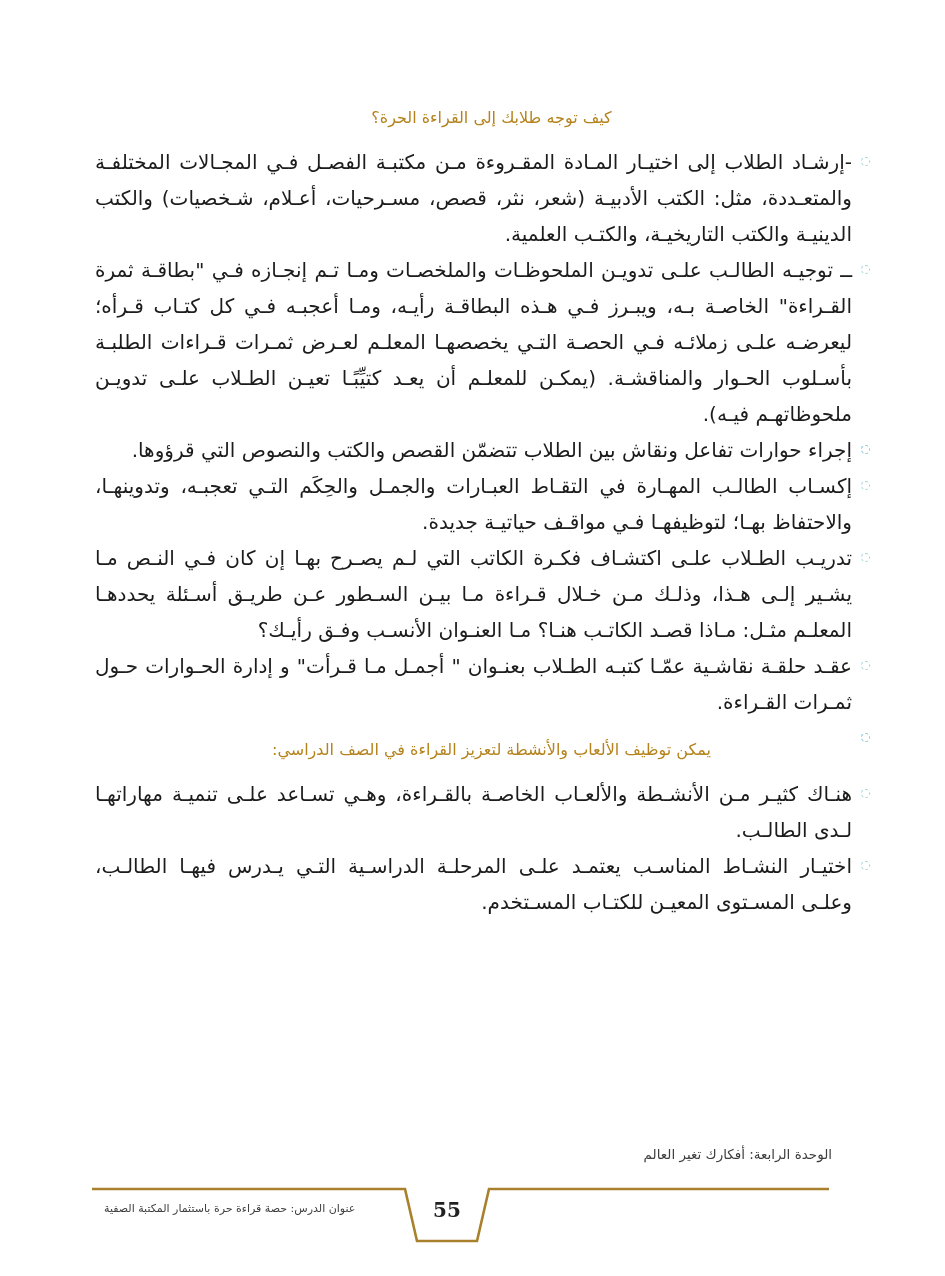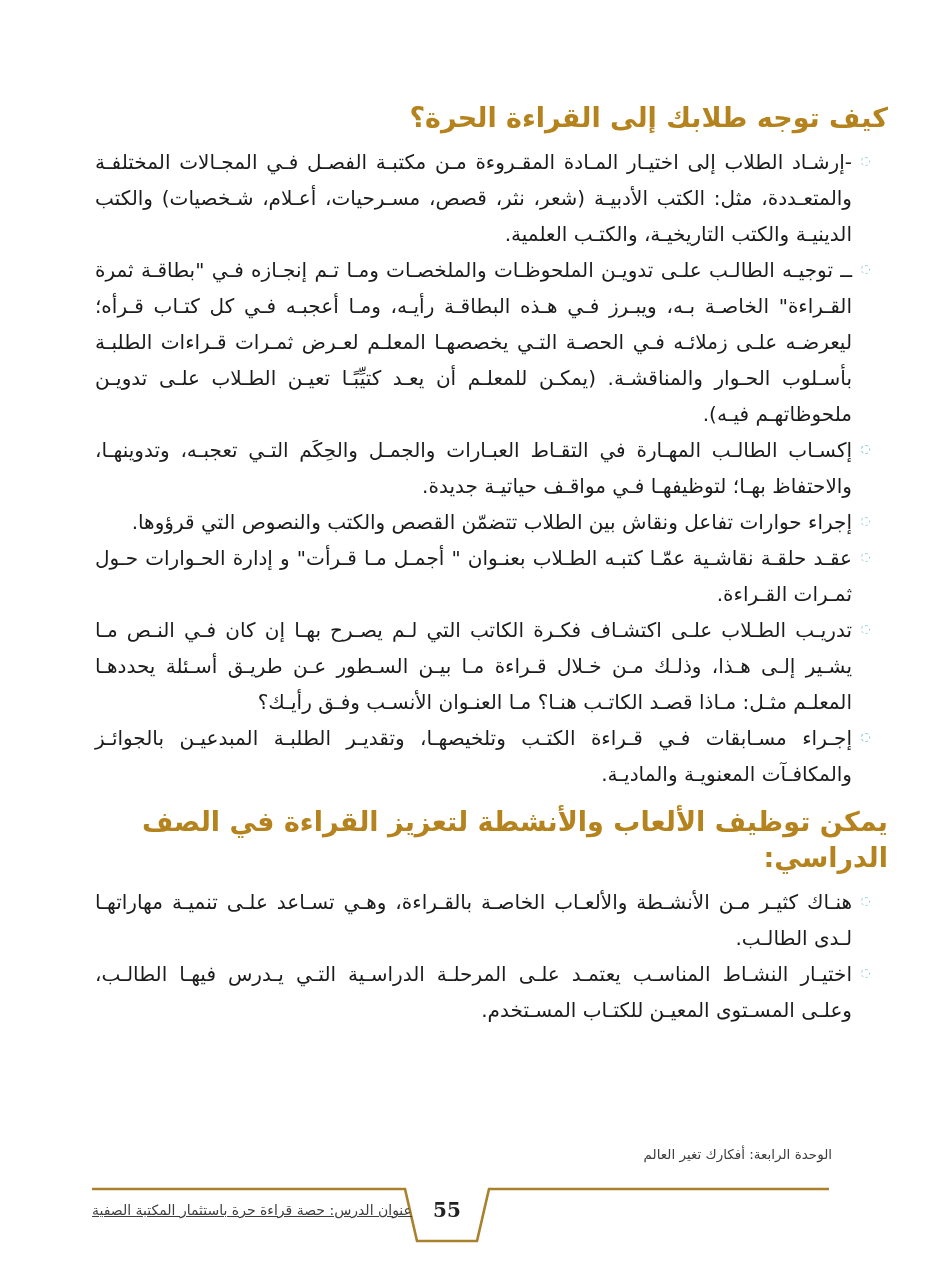--- a/index.html
+++ b/index.html
@@ -15,24 +15,24 @@
     width:945px;height:1276px;
     background:#ffffff;
     font-family:"DejaVu Sans", sans-serif;
     direction:rtl;
     overflow:hidden;
   }
   .page{position:relative;width:945px;height:1276px;background:#fff;}
   .content{position:absolute;top:100px;right:57px;left:95px;}
   .heading{
     margin:0 0 8px 0;
-    font-size:27px;
-    font-weight:bold;
+    font-size:16px;
+    font-weight:normal;
     color:var(--heading-color);
-    text-align:right;
+    text-align:center;
     line-height:36px;
   }
   .sec + .sec .heading{margin-top:12px;}
   ul.bullets{list-style:none;margin:0;padding:0;}
   ul.bullets li{
     position:relative;
     padding-right:36px;
     font-size:20px;
     line-height:36px;
     color:var(--body-color);
@@ -54,26 +54,25 @@
     position:absolute;
     left:405px;top:1198px;width:84px;
     text-align:center;
     font-family:"DejaVu Serif", serif;
     font-size:20px;
     color:#222222;
     font-weight:bold;
   }
   .foot-left{
     position:absolute;
-    left:92px;top:1202px;
-    font-size:14px;
+    left:104px;top:1202px;
+    font-size:11px;
     color:var(--footer-text-color);
     white-space:nowrap;
     direction:rtl;
-    text-decoration:underline;
   }
   .foot-right{
     position:absolute;
     right:113px;top:1146px;
     font-size:13.5px;
     color:var(--footer-text-color);
     white-space:nowrap;
     direction:rtl;
   }
 </style>
@@ -83,26 +82,26 @@
 <div class="page">
 
   <main class="content">
 
     <section class="sec">
       <h2 class="heading">كيف توجه طلابك إلى القراءة الحرة؟</h2>
       <ul class="bullets">
           <li><span class="dot"></span><span class="tx">-إرشـاد الطلاب إلى اختيـار المـادة المقـروءة مـن مكتبـة الفصـل فـي المجـالات المختلفـة والمتعـددة، مثل: الكتب الأدبيـة (شعر، نثر، قصص، مسـرحيات، أعـلام، شـخصيات) والكتب الدينيـة والكتب التاريخيـة، والكتـب العلمية.</span></li>
           <li><span class="dot"></span><span class="tx">ــ توجيـه الطالـب علـى تدويـن الملحوظـات والملخصـات ومـا تـم إنجـازه فـي "بطاقـة ثمرة القـراءة" الخاصـة بـه، ويبـرز فـي هـذه البطاقـة رأيـه، ومـا أعجبـه فـي كل كتـاب قـرأه؛ ليعرضـه علـى زملائـه فـي الحصـة التـي يخصصهـا المعلـم لعـرض ثمـرات قـراءات الطلبـة بأسـلوب الحـوار والمناقشـة. (يمكـن للمعلـم أن يعـد كتيِّبًـا تعيـن الطـلاب علـى تدويـن ملحوظاتهـم فيـه).</span></li>
           <li><span class="dot"></span></li>
+          <li><span class="dot"></span><span class="tx">إجراء حوارات تفاعل ونقاش بين الطلاب تتضمّن القصص والكتب والنصوص التي قرؤوها.</span></li>
           <li><span class="dot"></span><span class="tx">إكسـاب الطالـب المهـارة في التقـاط العبـارات والجمـل والحِكَم التـي تعجبـه، وتدوينهـا، والاحتفاظ بهـا؛ لتوظيفهـا فـي مواقـف حياتيـة جديدة.</span></li>
-          <li><span class="dot"></span><span class="tx">إجراء حوارات تفاعل ونقاش بين الطلاب تتضمّن القصص والكتب والنصوص التي قرؤوها.</span></li>
+          <li><span class="dot"></span><span class="tx">تدريـب الطـلاب علـى اكتشـاف فكـرة الكاتب التي لـم يصـرح بهـا إن كان فـي النـص مـا يشـير إلـى هـذا، وذلـك مـن خـلال قـراءة مـا بيـن السـطور عـن طريـق أسـئلة يحددهـا المعلـم مثـل: مـاذا قصـد الكاتـب هنـا؟ مـا العنـوان الأنسـب وفـق رأيـك؟</span></li>
           <li><span class="dot"></span><span class="tx">عقـد حلقـة نقاشـية عمّـا كتبـه الطـلاب بعنـوان " أجمـل مـا قـرأت" و إدارة الحـوارات حـول ثمـرات القـراءة.</span></li>
-          <li><span class="dot"></span><span class="tx">تدريـب الطـلاب علـى اكتشـاف فكـرة الكاتب التي لـم يصـرح بهـا إن كان فـي النـص مـا يشـير إلـى هـذا، وذلـك مـن خـلال قـراءة مـا بيـن السـطور عـن طريـق أسـئلة يحددهـا المعلـم مثـل: مـاذا قصـد الكاتـب هنـا؟ مـا العنـوان الأنسـب وفـق رأيـك؟</span></li>
           <li><span class="dot"></span></li>
-          <li><span class="dot"></span><span class="tx">إجـراء مسـابقات فـي قـراءة الكتـب وتلخيصهـا، وتقديـر الطلبـة المبدعيـن بالجوائـز والمكافـآت المعنويـة والماديـة.</span></li>
+          <li><span class="dot"></span></li>
         </ul>
     </section>
 
     <section class="sec">
       <h2 class="heading">يمكن توظيف الألعاب والأنشطة لتعزيز القراءة في الصف الدراسي:</h2>
       <ul class="bullets">
           <li><span class="dot"></span><span class="tx">هنـاك كثيـر مـن الأنشـطة والألعـاب الخاصـة بالقـراءة، وهـي تسـاعد علـى تنميـة مهاراتهـا لـدى الطالـب.</span></li>
           <li><span class="dot"></span><span class="tx">اختيـار النشـاط المناسـب يعتمـد علـى المرحلـة الدراسـية التـي يـدرس فيهـا الطالـب، وعلـى المسـتوى المعيـن للكتـاب المسـتخدم.</span></li>
         </ul>
     </section>

